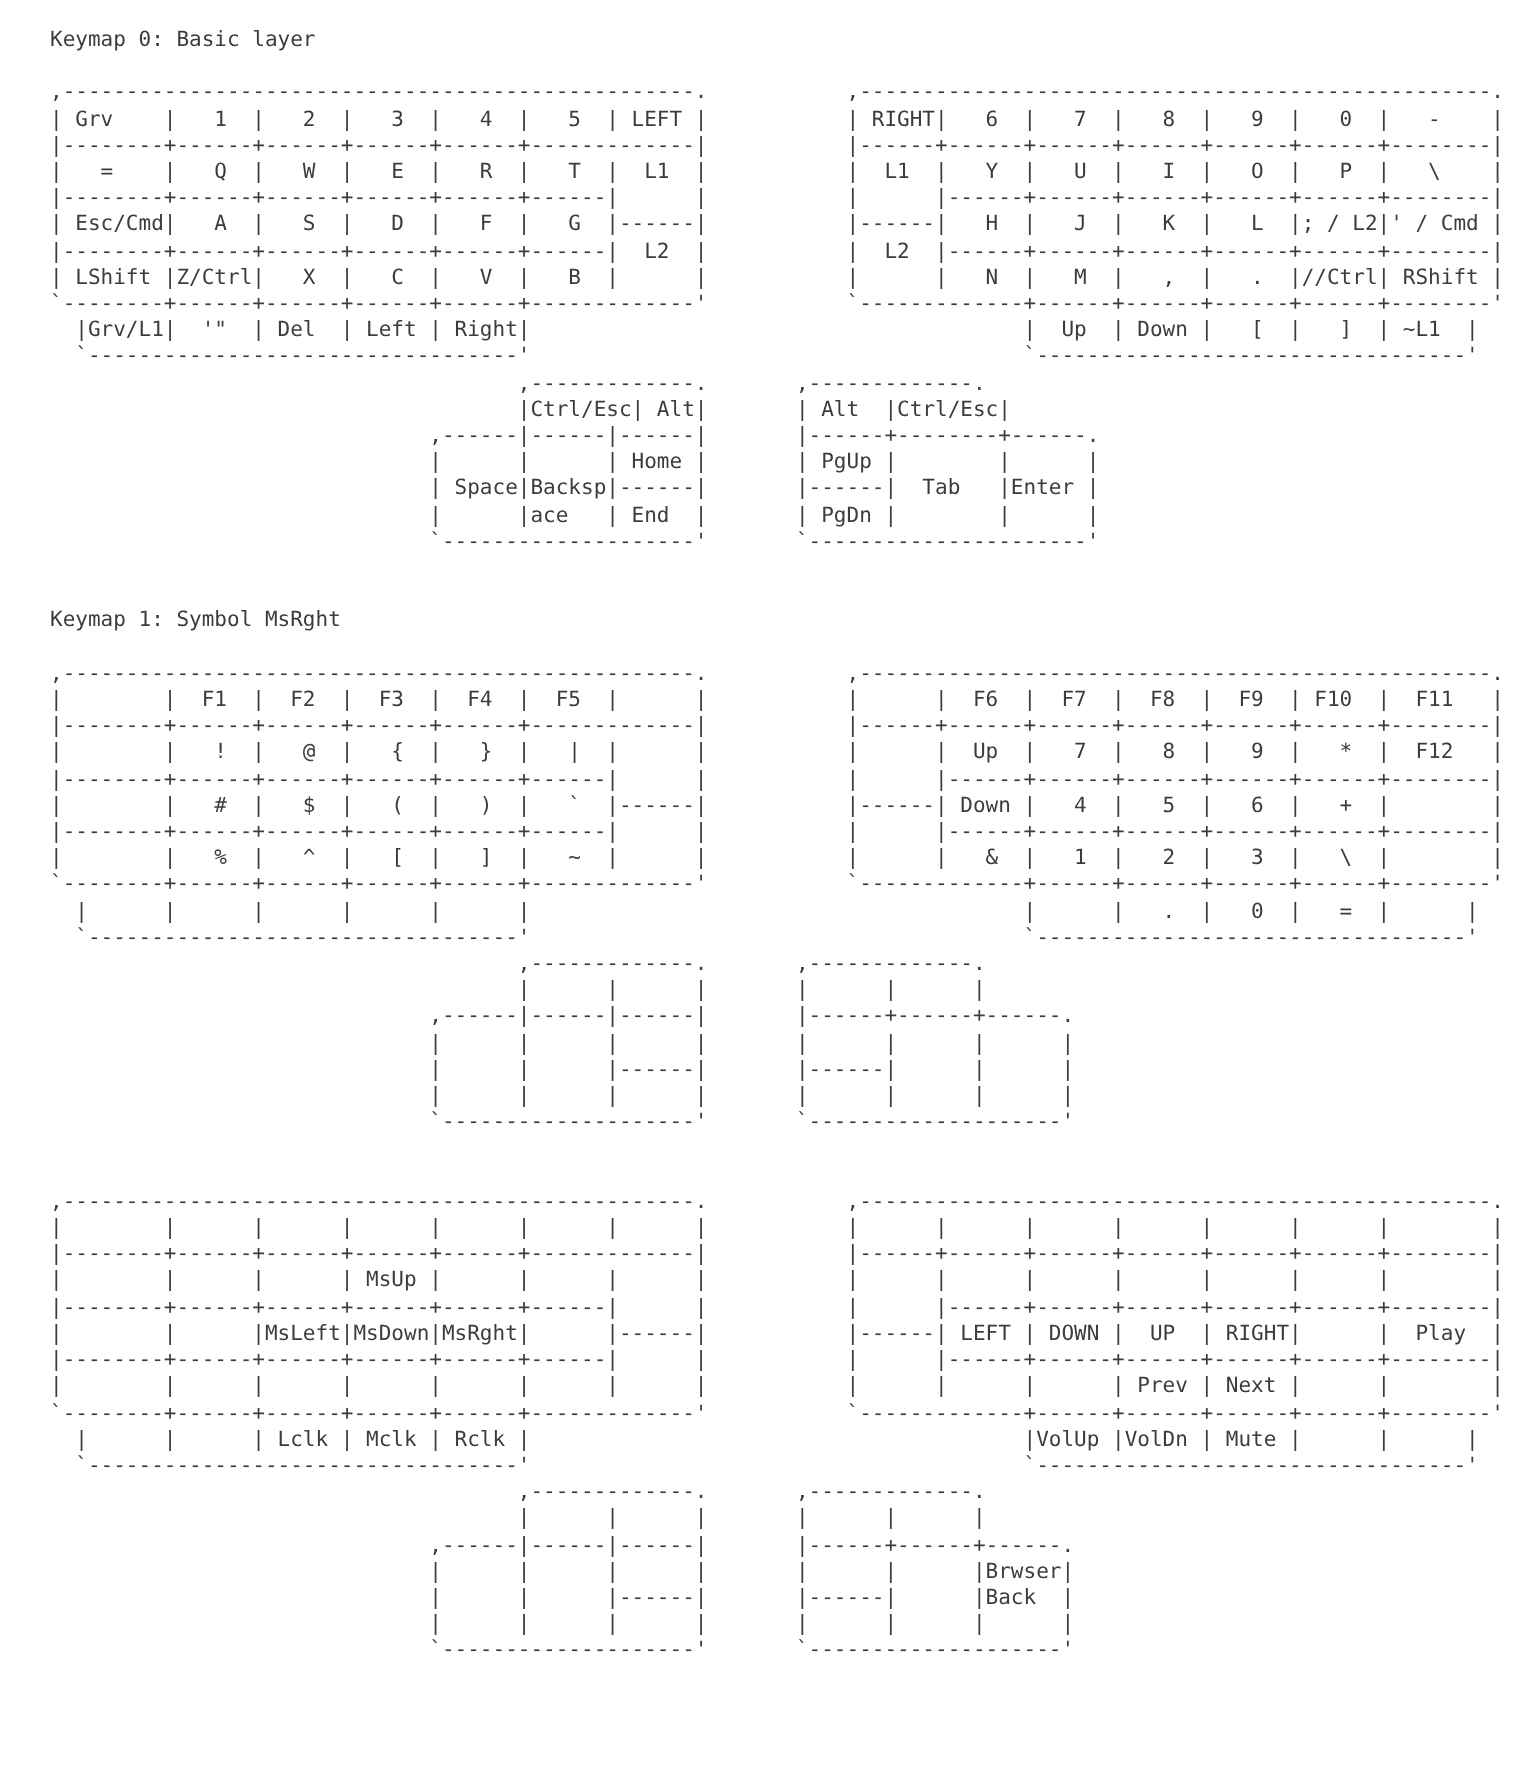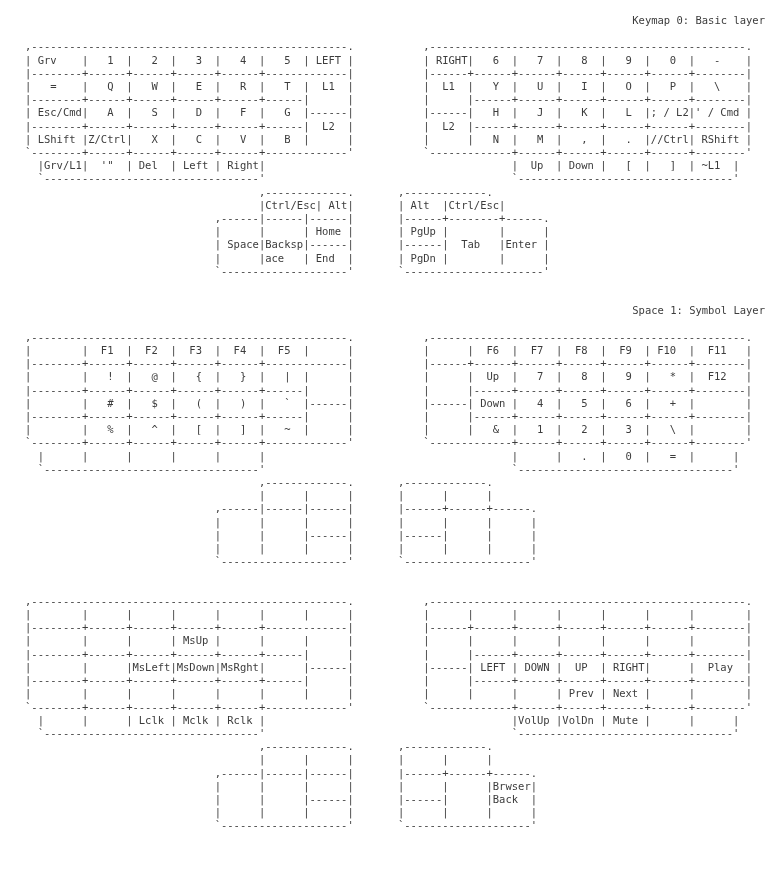--- a/index.html
+++ b/index.html
@@ -17,21 +17,20 @@
   .doc {
     padding: 14px 0 0 25px;
   }
   .keymap-title {
     font-family: inherit;
     font-size: 10.5px;
     line-height: 13.2px;
     font-weight: normal;
     margin: 0 0 13.2px 0;
     white-space: pre;
-    text-align: right;
   }
   .keymap-art {
     font-family: inherit;
     font-size: 10.5px;
     line-height: 13.2px;
     margin: 0 0 26.4px 0;
     white-space: pre;
     tab-size: 8;
   }
 </style>
@@ -56,21 +55,21 @@
                                      ,-------------.       ,-------------.
                                      |Ctrl/Esc| Alt|       | Alt  |Ctrl/Esc|
                               ,------|------|------|       |------+--------+------.
                               |      |      | Home |       | PgUp |        |      |
                               | Space|Backsp|------|       |------|  Tab   |Enter |
                               |      |ace   | End  |       | PgDn |        |      |
                               `--------------------'       `----------------------'</pre>
   </section>
 
   <section>
-    <h2 class="keymap-title">Space 1: Symbol Layer</h2>
+    <h2 class="keymap-title">Keymap 1: Symbol MsRght</h2>
     <pre class="keymap-art">,--------------------------------------------------.           ,--------------------------------------------------.
 |        |  F1  |  F2  |  F3  |  F4  |  F5  |      |           |      |  F6  |  F7  |  F8  |  F9  | F10  |  F11   |
 |--------+------+------+------+------+-------------|           |------+------+------+------+------+------+--------|
 |        |   !  |   @  |   {  |   }  |   |  |      |           |      |  Up  |   7  |   8  |   9  |   *  |  F12   |
 |--------+------+------+------+------+------|      |           |      |------+------+------+------+------+--------|
 |        |   #  |   $  |   (  |   )  |   `  |------|           |------| Down |   4  |   5  |   6  |   +  |        |
 |--------+------+------+------+------+------|      |           |      |------+------+------+------+------+--------|
 |        |   %  |   ^  |   [  |   ]  |   ~  |      |           |      |   &amp;  |   1  |   2  |   3  |   \  |        |
 `--------+------+------+------+------+-------------'           `-------------+------+------+------+------+--------'
   |      |      |      |      |      |                                       |      |   .  |   0  |   =  |      |

